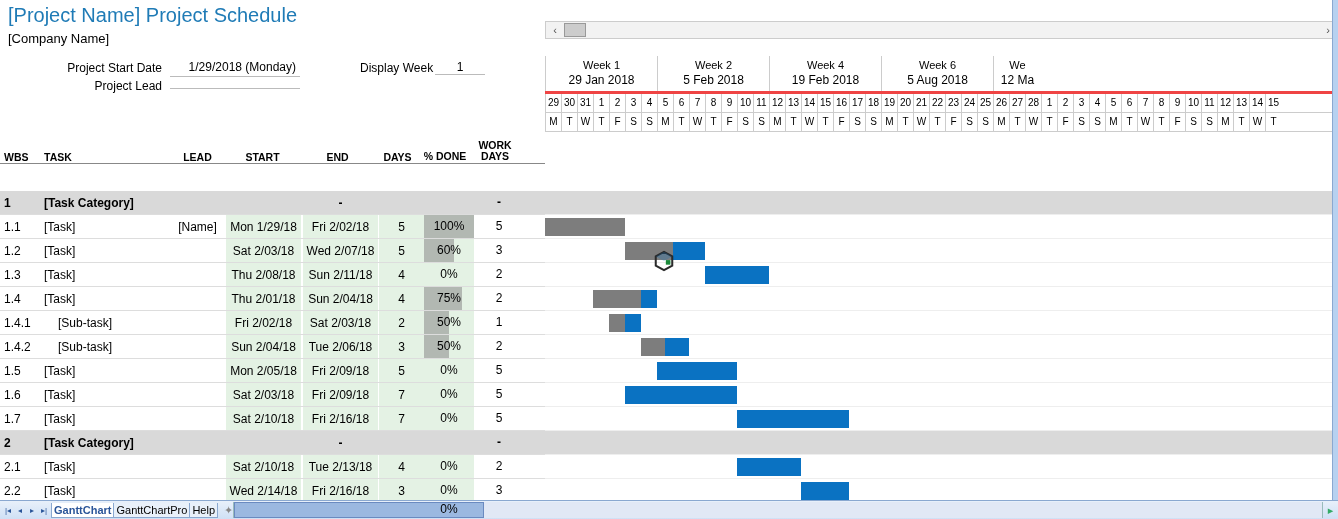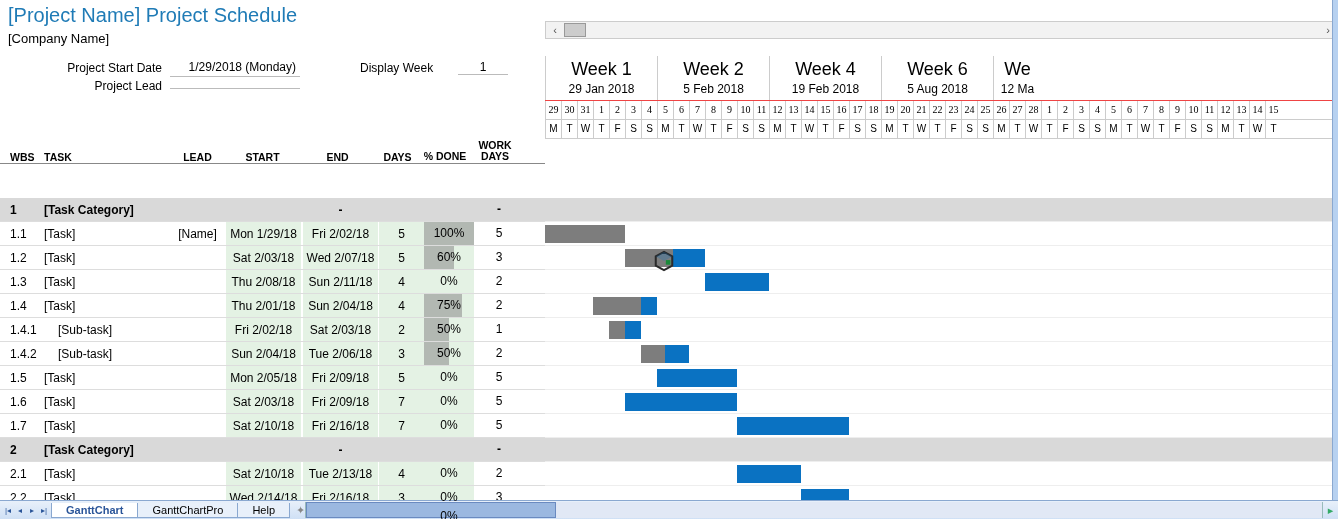--- a/index.html
+++ b/index.html
@@ -4,44 +4,44 @@
 <style>
   * { box-sizing: border-box; margin: 0; padding: 0; }
   body { font-family: Arial, sans-serif; font-size: 11px; background: #fff; overflow: hidden; width: 1338px; height: 519px; position: relative; }
   .page-title { color: #1F7BB6; font-size: 20px; font-weight: normal; padding: 4px 8px 2px; }
   .company-name { padding: 2px 8px 10px; font-size: 13px; }
   .header-row { display: flex; }
   .header-left { width: 545px; padding-top: 2px;}
   .info-line { display: flex; align-items: center; margin-bottom: 2px; font-size: 12px; }
   .info-label { width: 170px; text-align: right; padding-right: 8px; }
   .info-value { border-bottom: 1px solid #bbb; min-width: 130px; text-align: right; padding: 2px 4px; }
-  .display-week-label { margin-left: 60px; margin-right: 25px;}
+  .display-week-label { margin-left: 60px; margin-right: 2px;}
   .display-week-value { border-bottom: 1px solid #bbb; min-width: 50px; text-align: center; }
 
   
   .timeline-area { flex: 1; position: relative; }
   .scroll-bar { position: absolute; top: -35px; left: 0; height: 18px; width: 100%; background: #f2f2f2; border: 1px solid #ccc; display: flex; align-items: center; }
   .scroll-btn { width: 18px; height: 16px; display: flex; align-items: center; justify-content: center; color: #555; cursor: pointer; }
   .scroll-track { flex: 1; position: relative; height: 14px; }
   .scroll-thumb { position: absolute; left: 0; width: 22px; height: 14px; background: #ccc; border: 1px solid #999; }
 
   .week-header { display: flex; }
   .week-col { width: 112px; border-left: 1px solid #ccc; text-align: center; }
-  .week-col .wname { font-size: 18px; padding-top: 3px; }
+  .week-col .wname { font-size: 11px; padding-top: 3px; }
   .week-col .wdate { font-size: 12px; padding: 2px 0 4px; }
-  .day-row { display: flex; border-top: 1px solid #ef4444; border-bottom: 1px solid #ccc; font-family: Liberation Serif, serif; }
+  .day-row { display: flex; border-top: 3px solid #ef4444; border-bottom: 1px solid #ccc; }
   .day-cell { width: 16px; height: 18px; border-left: 1px solid #ccc; text-align: center; font-size: 10px; line-height: 18px; }
   .dow-row { display: flex; border-bottom: 1px solid #ccc; }
   .dow-cell { width: 16px; height: 18px; border-left: 1px solid #ccc; text-align: center; font-size: 10px; line-height: 18px; }
 
   
   .grid-area { display: flex; margin-top: 6px; }
   .left-grid { width: 545px; }
   .colhdr-row { display: flex; height: 36px; align-items: flex-end; border-bottom: 1px solid #888; font-weight: bold; font-size: 10.5px; }
-  .c-wbs { width: 40px; padding-left: 10px;}
+  .c-wbs { width: 40px; padding-left: 4px;}
   .c-task { width: 130px; padding-left: 4px;}
   .c-lead { width: 55px; text-align:center;}
   .c-start { width: 75px; text-align:center;}
   .c-end { width: 75px; text-align:center;}
   .c-days { width: 45px; text-align:center;}
   .c-pct { width: 50px; text-align:center; line-height:1.1;}
   .c-work { width: 50px; text-align:center; line-height:1.1;}
   .c-cal { width: 20px; }
 
   .data-row { display: flex; height: 24px; align-items: center; border-bottom: 1px solid #ddd; }
@@ -61,21 +61,21 @@
   .gantt-row { height: 24px; border-bottom: 1px solid #eee; position: relative; }
   .gantt-row.cat { background: #d9d9d9; }
   .bar { position: absolute; top: 3px; height: 18px; }
   .bar-done { background: #7d7d7d; }
   .bar-todo { background: #0a72c2; }
 
   
   .sheet-tabs { position: absolute; bottom: 0; left: 0; right: 0; height: 19px; background: linear-gradient(#e8f0fa,#cfe0f5); border-top: 1px solid #8aa8d0; display: flex; align-items: center; font-size: 11px; }
   .nav-btns { display: flex; padding: 0 2px; }
   .nav-btn { width: 12px; height: 14px; display:flex; align-items:center; justify-content:center; color:#2a5599; cursor:pointer; font-size:8px;}
-  .tab { padding: 1px 14px; border: 1px solid #8aa8d0; border-top: none; margin-left: -1px; background: #e8f0fa; position: relative; cursor:pointer; }
+  .tab { padding: 1px 2px; border: 1px solid #8aa8d0; border-top: none; margin-left: -1px; background: #e8f0fa; position: relative; cursor:pointer; }
   .tab.active { background: #fff; font-weight: bold; color: #2a5599; }
   .h-scroll { margin-left: auto; flex:1; height: 16px; background:#e1e8f5; border-left:1px solid #9bb; position:relative;}
   .h-scroll-thumb { position:absolute; left:0; width:250px; height:100%; background:#9bb8e0; border:1px solid #6a8ac0;}
   .h-scroll-right { width:16px; height:16px; display:flex; align-items:center; justify-content:center; color:#3a6; border-left:1px solid #9bb;}
   .right-edge-scroll { position:absolute; right:0; top:0; bottom:19px; width:6px; background:#b7d1f0; border-left:1px solid #8aa8d0;}
   .overlay-icon { position:absolute; width:22px; height:22px; z-index:10; pointer-events:none; }
   .overlay-icon svg { width:100%; height:100%; }
 </style>
 </head>
 <body>

